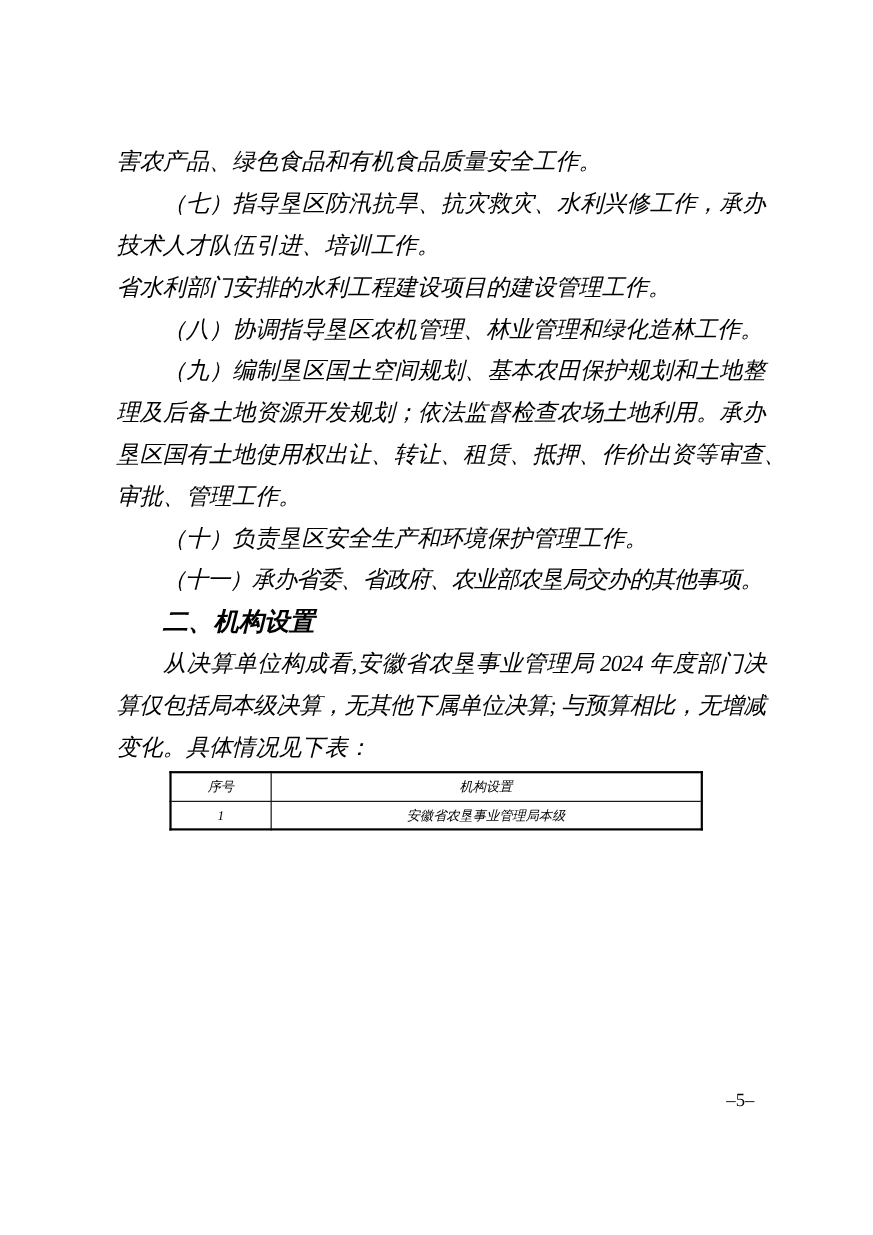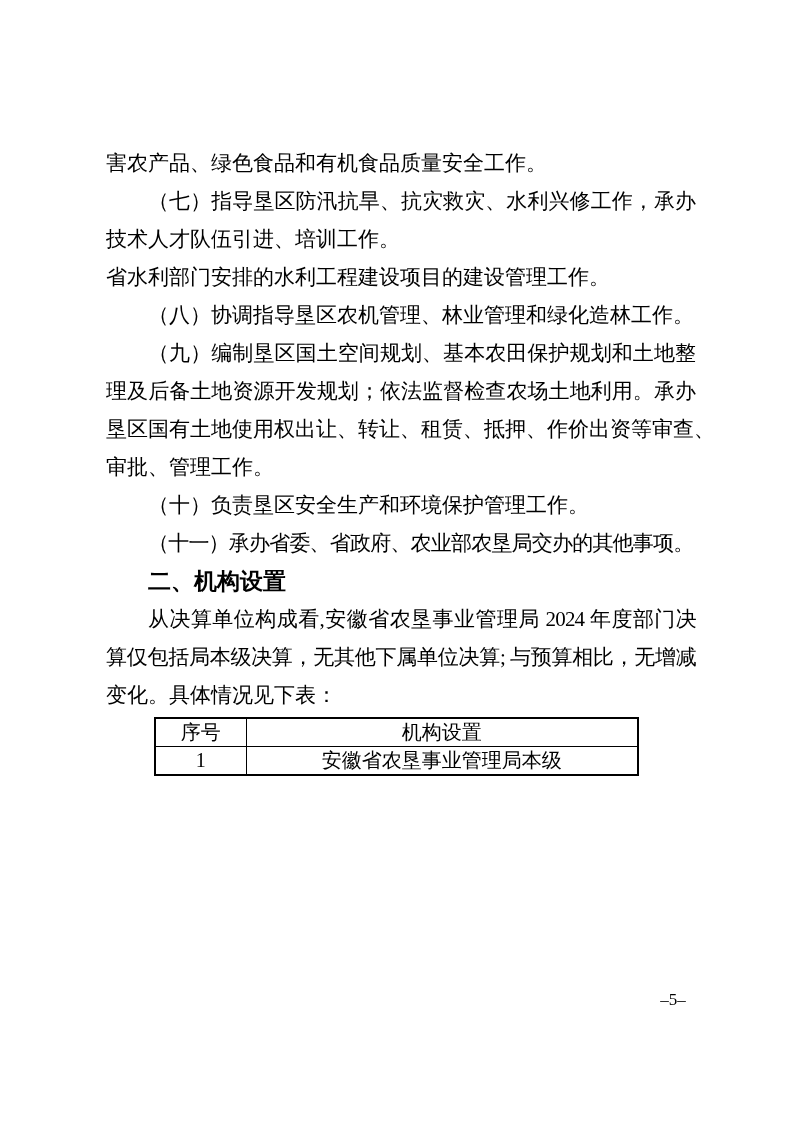--- a/index.html
+++ b/index.html
@@ -11,22 +11,23 @@
     color: #000000;
     overflow: hidden;
   }
   .page {
     position: absolute; left: 0; top: 0;
     width: 794px; height: 1123px;
     background: #ffffff;
   }
   .content {
     position: absolute;
-    left: 106px; top: 144px;
+    left: 106px; top: 128px;
     width: 590px;
+    font-style: italic;
   }
   .line {
     font-size: 21px;
     line-height: 38px;
     height: 38px;
     white-space: nowrap;
   }
   .indent { padding-left: 42px; }
   .justify {
     text-align: justify;
@@ -47,21 +48,21 @@
     table-layout: fixed;
     width: 483px;
     margin: 3px 0 0 48px;
     border: 2px solid #000000;
   }
   table.org-table th, table.org-table td {
     border: 1px solid #000000;
     text-align: center;
     vertical-align: middle;
     font-weight: normal;
-    font-size: 20px;
+    font-size: 12px;
     padding: 0;
     overflow: hidden;
     white-space: nowrap;
   }
   table.org-table th { height: 25px; }
   table.org-table td { height: 24px; }
   col.c-index { width: 91px; }
   col.c-name  { width: 392px; }
   .page-number {
     position: absolute;

